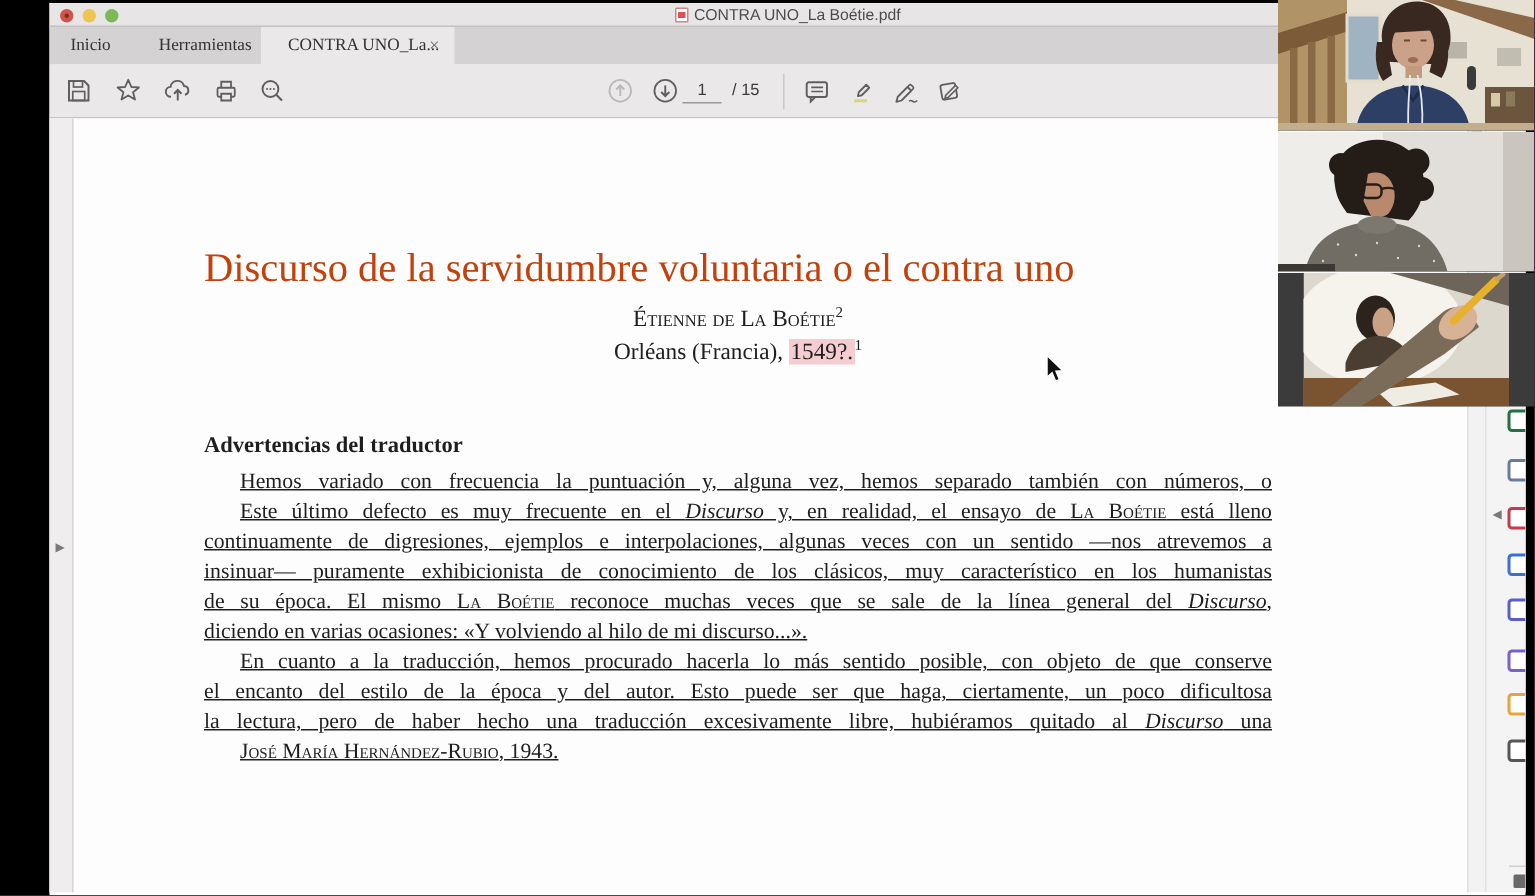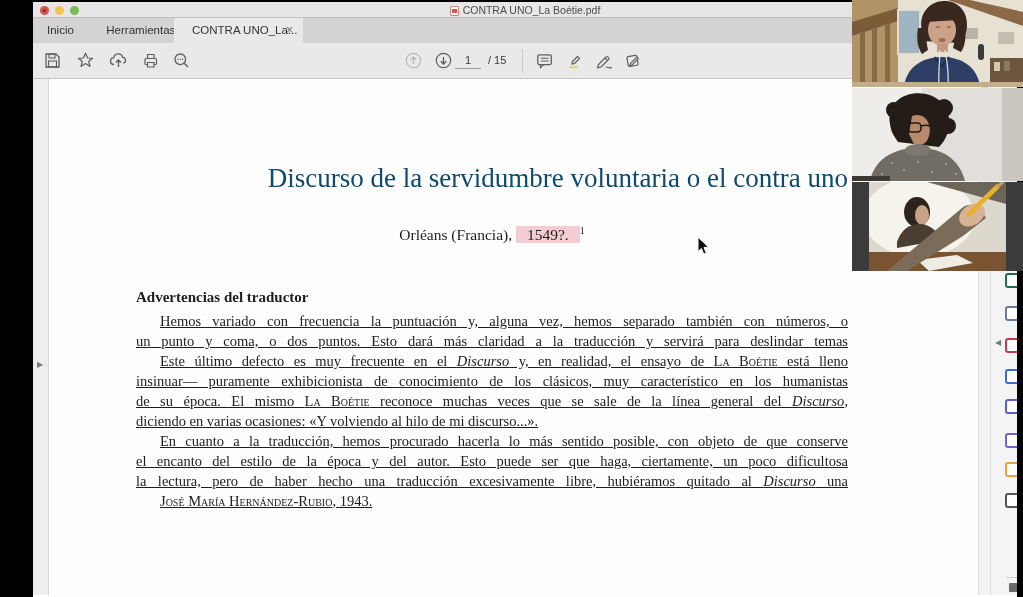--- a/index.html
+++ b/index.html
@@ -13,21 +13,21 @@
   .light{width:9px;height:9px;border-radius:50%;position:relative;}
   .light.red{background:#d0544c;}
   .light.red:after{content:"";position:absolute;left:3px;top:3px;width:3px;height:3px;border-radius:50%;background:#7e2d22;}
   .light.yellow{background:#eec64f;}
   .light.green{background:#7cba58;}
   .win-title{position:absolute;left:0;right:0;top:0;height:16px;line-height:16px;text-align:center;
              font-size:10.5px;color:#4c4c4c;}
   .pdfico{display:inline-block;width:9px;height:10px;background:#fff;border:1px solid #d08585;
           border-radius:1px;vertical-align:-2px;margin-right:4px;position:relative;}
   .pdfico:after{content:"";position:absolute;left:1px;top:2px;width:5px;height:4px;background:#d9534f;}
-  .tabbar{position:relative;height:25px;background:#d4d2d2;}
+  .tabbar{position:relative;height:25px;background:#d4d2d2;font-family:Liberation Serif, serif;}
   .menu-tab{display:inline-block;height:25px;line-height:25px;padding:0 14px;font-size:11.5px;color:#333;}
   .doc-tab{position:absolute;left:141px;top:0;width:129px;height:25px;background:#eae8e8;
            font-size:11.5px;color:#333;line-height:25px;padding-left:18px;}
   .tab-close{position:absolute;right:10px;top:0;color:#6a6a6a;font-size:12px;cursor:default;}
   .toolbar{position:relative;height:36px;background:#eae8e8;border-bottom:1px solid #c6c4c4;}
   .tbico{position:absolute;top:8px;width:19px;height:19px;}
   .tb-divider{position:absolute;left:489px;top:6px;width:1px;height:24px;background:#c9c7c7;}
   .pagefield{position:absolute;left:422px;top:8px;width:26px;height:18px;border-bottom:1px solid #9a9a9a;
              font-size:11px;color:#3a3a3a;text-align:center;line-height:18px;background:transparent;}
   .pagetotal{position:absolute;left:455px;top:8px;height:18px;line-height:18px;font-size:11px;color:#3a3a3a;}
@@ -37,27 +37,27 @@
   .strip-arrow{position:absolute;font-size:8px;color:#7a7a7a;line-height:8px;}
   .page{position:absolute;left:17px;top:0;right:39px;bottom:0;background:#fdfdfd;overflow:hidden;
         font-family:"Liberation Serif",serif;color:#1e1e1e;}
   .scrollbar{position:absolute;right:27px;width:12px;top:0;bottom:0;background:#f2f2f2;border-left:1px solid #dedede;}
   .scroll-thumb{position:absolute;left:2px;top:3px;width:7px;height:58px;border-radius:4px;background:#d6d6d6;}
   .toolstrip{position:absolute;right:0;top:0;width:27px;bottom:0;background:#f5f4f4;border-left:1px solid #e0e0e0;overflow:hidden;}
   .ptool{position:absolute;left:14px;width:15px;height:15px;border:2.5px solid #888;border-radius:3px;background:#fff;}
   .panel-divider{position:absolute;left:15px;top:498px;width:12px;height:1px;background:#cfcfcf;}
   .panel-partial{position:absolute;left:18px;top:504px;width:9px;height:9px;background:#6a6a6a;border-radius:1px;}
   
-  .doc-title{position:absolute;left:86px;top:84px;width:712px;text-align:right;font-size:27px;color:#0c4a6e;}
+  .doc-title{position:absolute;left:86px;top:84px;width:712px;text-align:left;font-size:27px;color:#c2410c;}
   .author-line{position:absolute;left:86px;top:124px;width:712px;text-align:center;font-size:15.5px;}
   .origin-line{position:absolute;left:86px;top:146px;width:712px;text-align:center;font-size:15.5px;}
   .sc{font-variant:small-caps;}
   .it{font-style:italic;}
   sup{font-size:10px;}
-  .hl{background:#f4ccd2;padding:0 11px;}
+  .hl{background:#f4ccd2;padding:0 1px;}
   .heading{position:absolute;left:86px;top:210px;width:712px;font-size:15px;font-weight:bold;}
   .paras{position:absolute;left:86px;top:232px;width:712px;font-size:14.5px;line-height:20px;text-decoration:underline;}
   .tline{text-align:justify;text-align-last:justify;}
   .tline.tfirst{text-indent:24px;}
   .tline.tlast{text-align-last:left;}
   
   .videos{position:absolute;left:852px;top:0;width:171px;}
   .video{position:absolute;left:0;width:171px;overflow:hidden;background:#222;}
   #video1{top:0;height:87px;}
   #video2{top:88px;height:93px;}
@@ -152,31 +152,34 @@
         </svg>
     </div>
 
     <div class="docarea">
       <div class="leftstrip">
         <span class="strip-arrow" style="left:4px;top:282px;">▶</span>
       </div>
 
       <div class="page">
         <div class="doc-title">Discurso de la servidumbre voluntaria o el contra uno</div>
+        <div class="author-line">
+          <span class="sc">Étienne de La Boétie</span><sup>2</sup>
+        </div>
         <div class="origin-line">
           <span>Orléans (Francia), </span><span class="hl">1549?.</span><sup>1</sup>
         </div>
         <div class="heading">Advertencias del traductor</div>
         <div class="paras">
           <div>
               <div class="tline tfirst"><span>Hemos variado con frecuencia la puntuación y, alguna vez, hemos separado también con números, o</span></div>
-              <div class="tline"><span>un punto y coma, o dos puntos. Esto dará más claridad a la traducción y servirá para deslindar temas</span></div>
             </div>
           <div>
               <div class="tline tfirst"><span>Este último defecto es muy frecuente en el </span><span class="it">Discurso</span><span> y, en realidad, el ensayo de </span><span class="sc">La Boétie</span><span> está lleno</span></div>
+              <div class="tline"><span>continuamente de digresiones, ejemplos e interpolaciones, algunas veces con un sentido —nos atrevemos a</span></div>
               <div class="tline"><span>insinuar— puramente exhibicionista de conocimiento de los clásicos, muy característico en los humanistas</span></div>
               <div class="tline"><span>de su época. El mismo </span><span class="sc">La Boétie</span><span> reconoce muchas veces que se sale de la línea general del </span><span class="it">Discurso</span><span>,</span></div>
               <div class="tline tlast"><span>diciendo en varias ocasiones: «Y volviendo al hilo de mi discurso...».</span></div>
             </div>
           <div>
               <div class="tline tfirst"><span>En cuanto a la traducción, hemos procurado hacerla lo más sentido posible, con objeto de que conserve</span></div>
               <div class="tline"><span>el encanto del estilo de la época y del autor. Esto puede ser que haga, ciertamente, un poco dificultosa</span></div>
               <div class="tline"><span>la lectura, pero de haber hecho una traducción excesivamente libre, hubiéramos quitado al </span><span class="it">Discurso</span><span> una</span></div>
             </div>
           <div>

